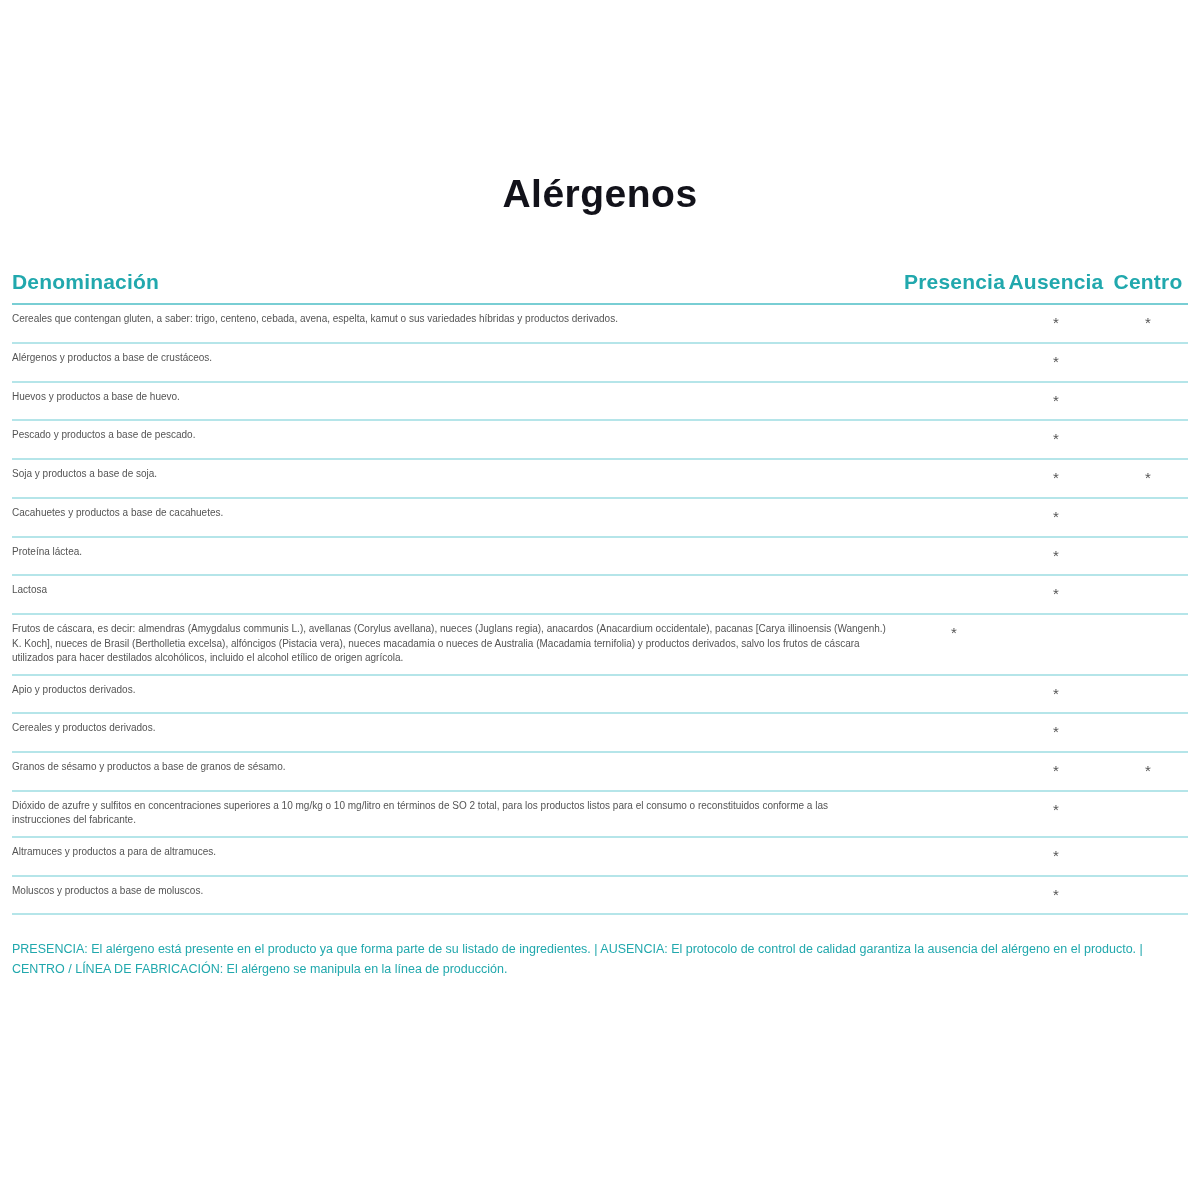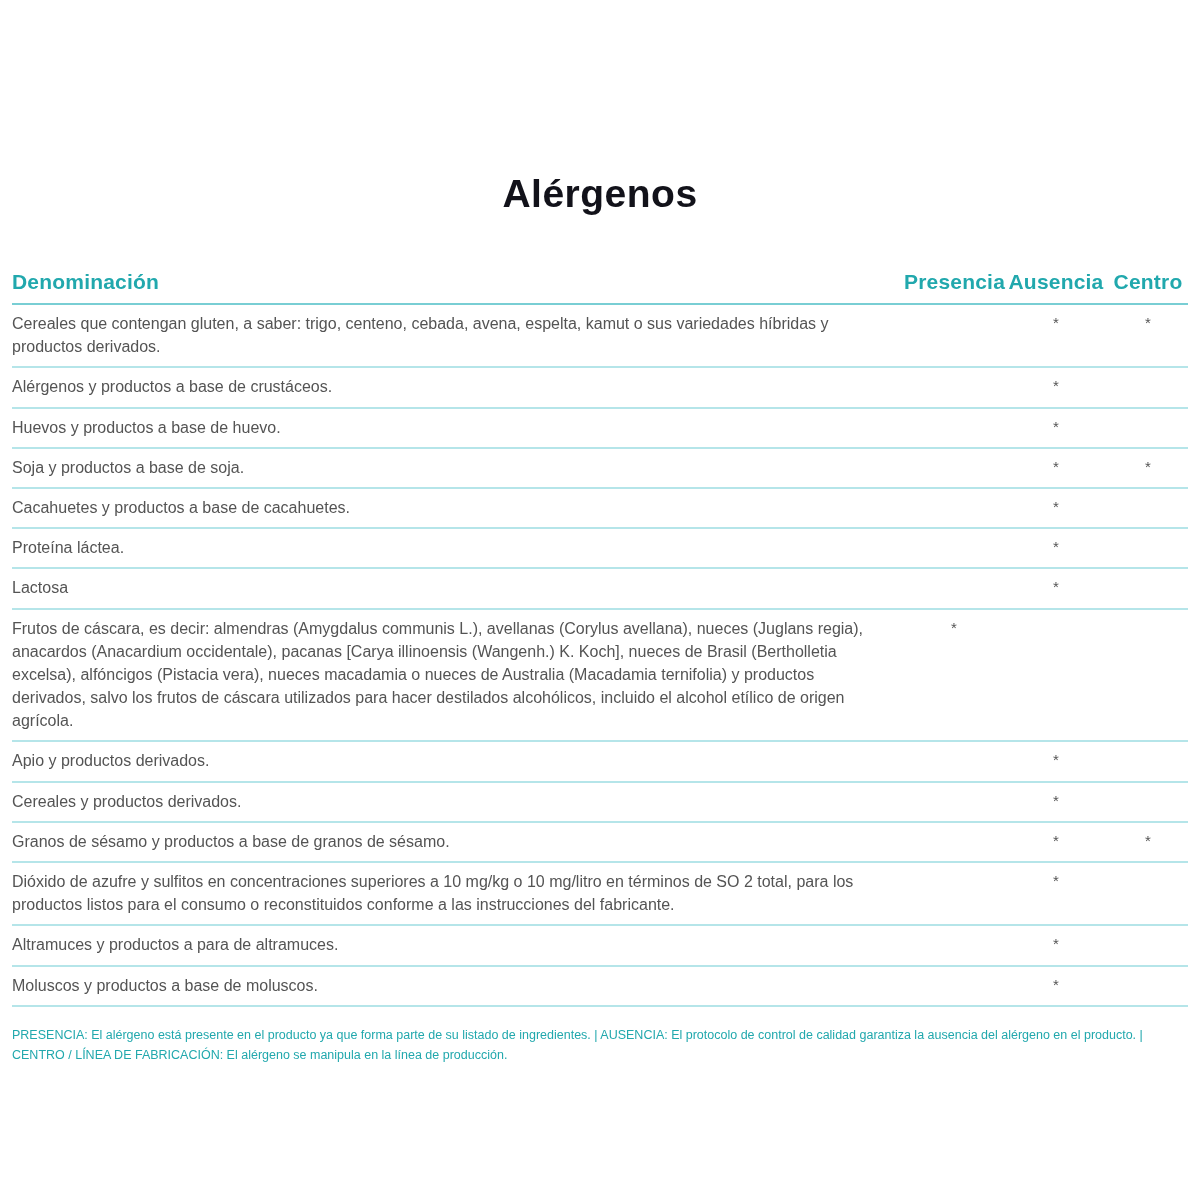--- a/index.html
+++ b/index.html
@@ -37,34 +37,34 @@
     text-align:center;
     padding:0 0 9px 0;
     border-bottom:2px solid var(--header-border,#79ced4);
     letter-spacing:0.2px;
   }
   th.col-denom{text-align:left;width:auto;}
   th.col-presencia{width:100px;}
   th.col-ausencia{width:104px;}
   th.col-centro{width:80px;}
   td{
-    font-size:16px;
+    font-size:10px;
     color:var(--body-text,#545454);
     line-height:1.45;
     padding:7px 0 8px 0;
     border-bottom:2px solid var(--row-border,#b5e5e9);
     vertical-align:top;
   }
   td.denom{padding-right:18px;}
   td.mark{
     text-align:center;
     font-size:15px;
   }
   .legend{
-    margin:18px 12px 0 12px;
+    margin:24px 12px 0 12px;
     font-size:12.5px;
     line-height:1.6;
     color:var(--accent-teal,#21a8ad);
   }
 </style>
 </head>
 <body>
 
 <h1 class="page-title">Alérgenos</h1>
 
@@ -85,20 +85,26 @@
     <td class="mark">*</td>
   </tr>
       <tr>
     <td class="denom">Alérgenos y productos a base de crustáceos.</td>
     <td class="mark"></td>
     <td class="mark">*</td>
     <td class="mark"></td>
   </tr>
       <tr>
     <td class="denom">Huevos y productos a base de huevo.</td>
+    <td class="mark"></td>
+    <td class="mark">*</td>
+    <td class="mark"></td>
+  </tr>
+      <tr>
+    <td class="denom">Pescado y productos a base de pescado.</td>
     <td class="mark"></td>
     <td class="mark">*</td>
     <td class="mark"></td>
   </tr>
       <tr>
     <td class="denom">Soja y productos a base de soja.</td>
     <td class="mark"></td>
     <td class="mark">*</td>
     <td class="mark">*</td>
   </tr>

